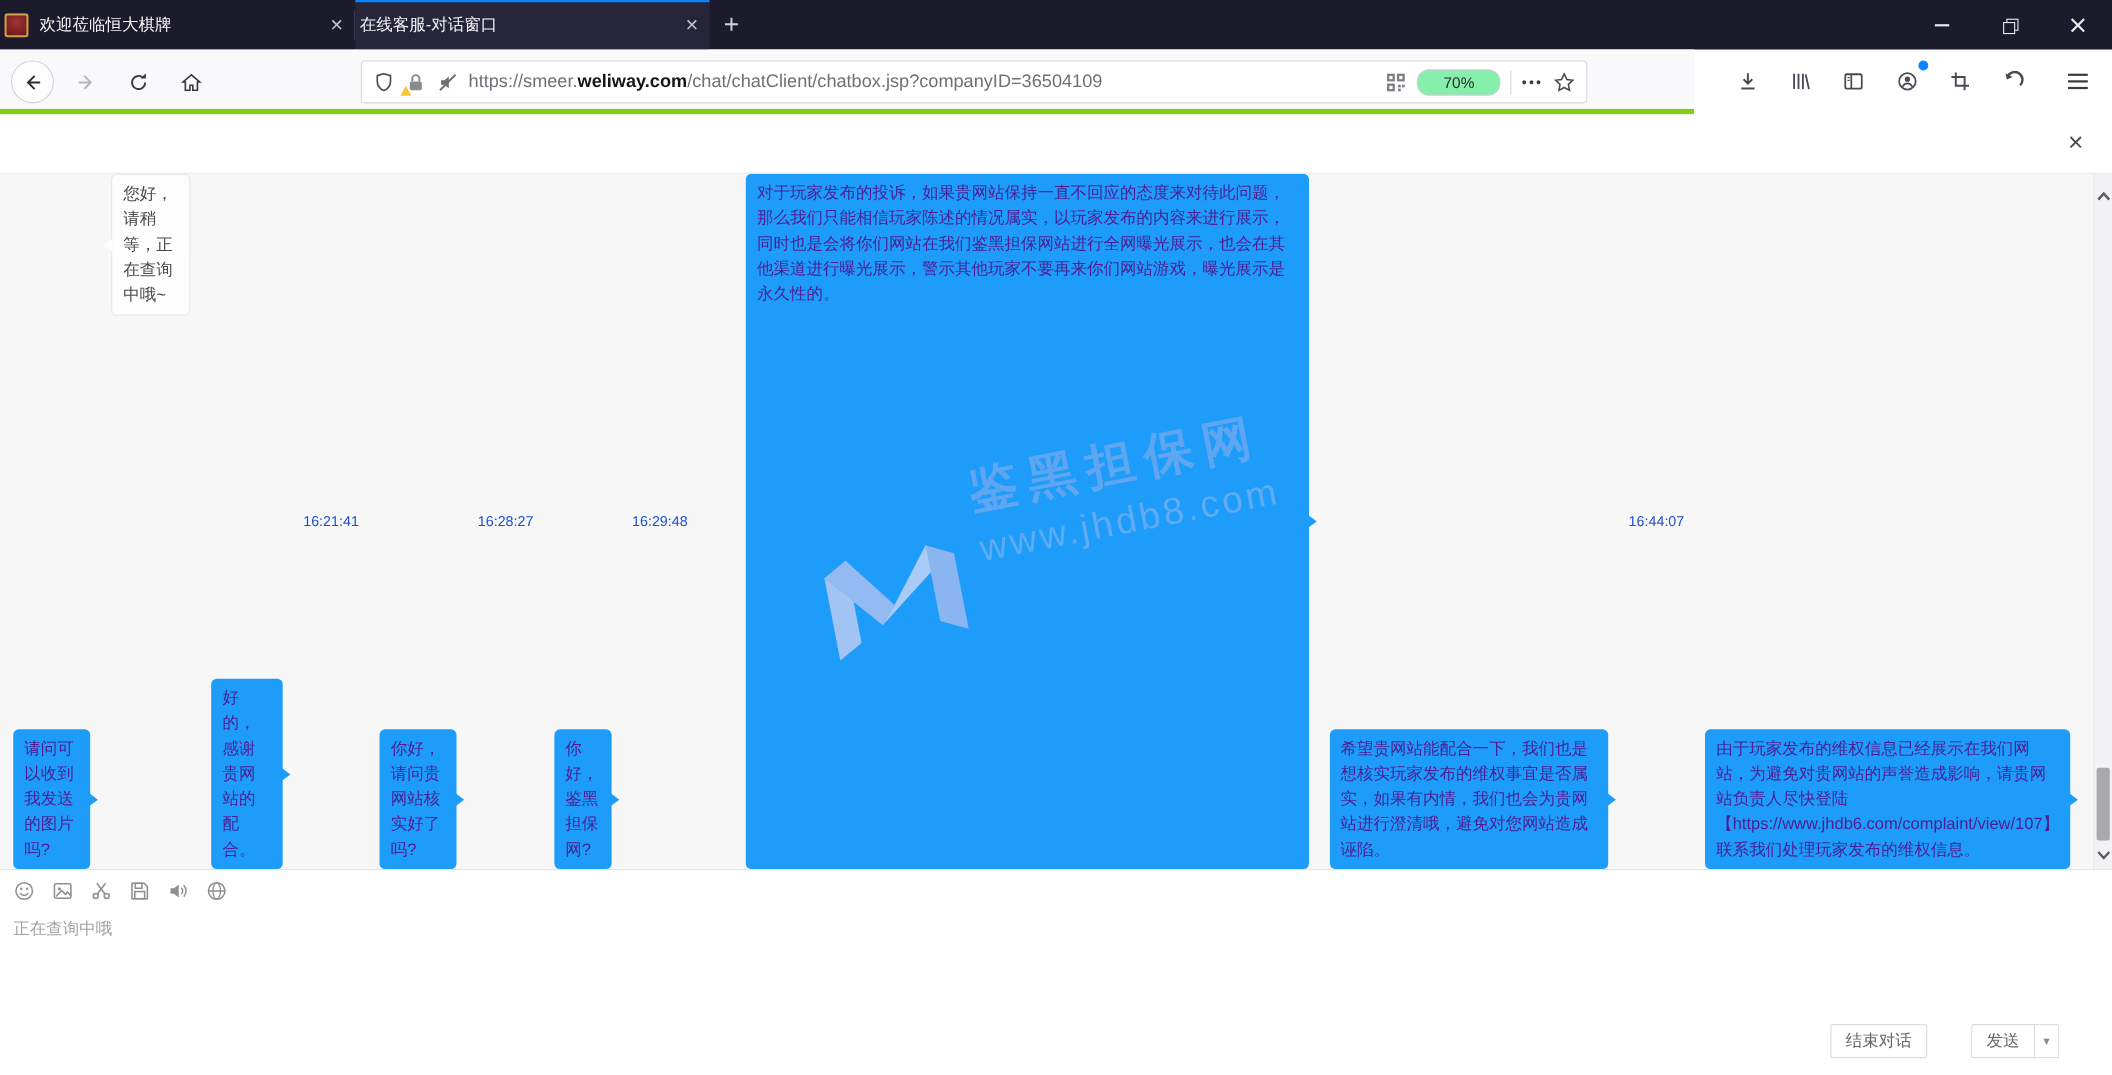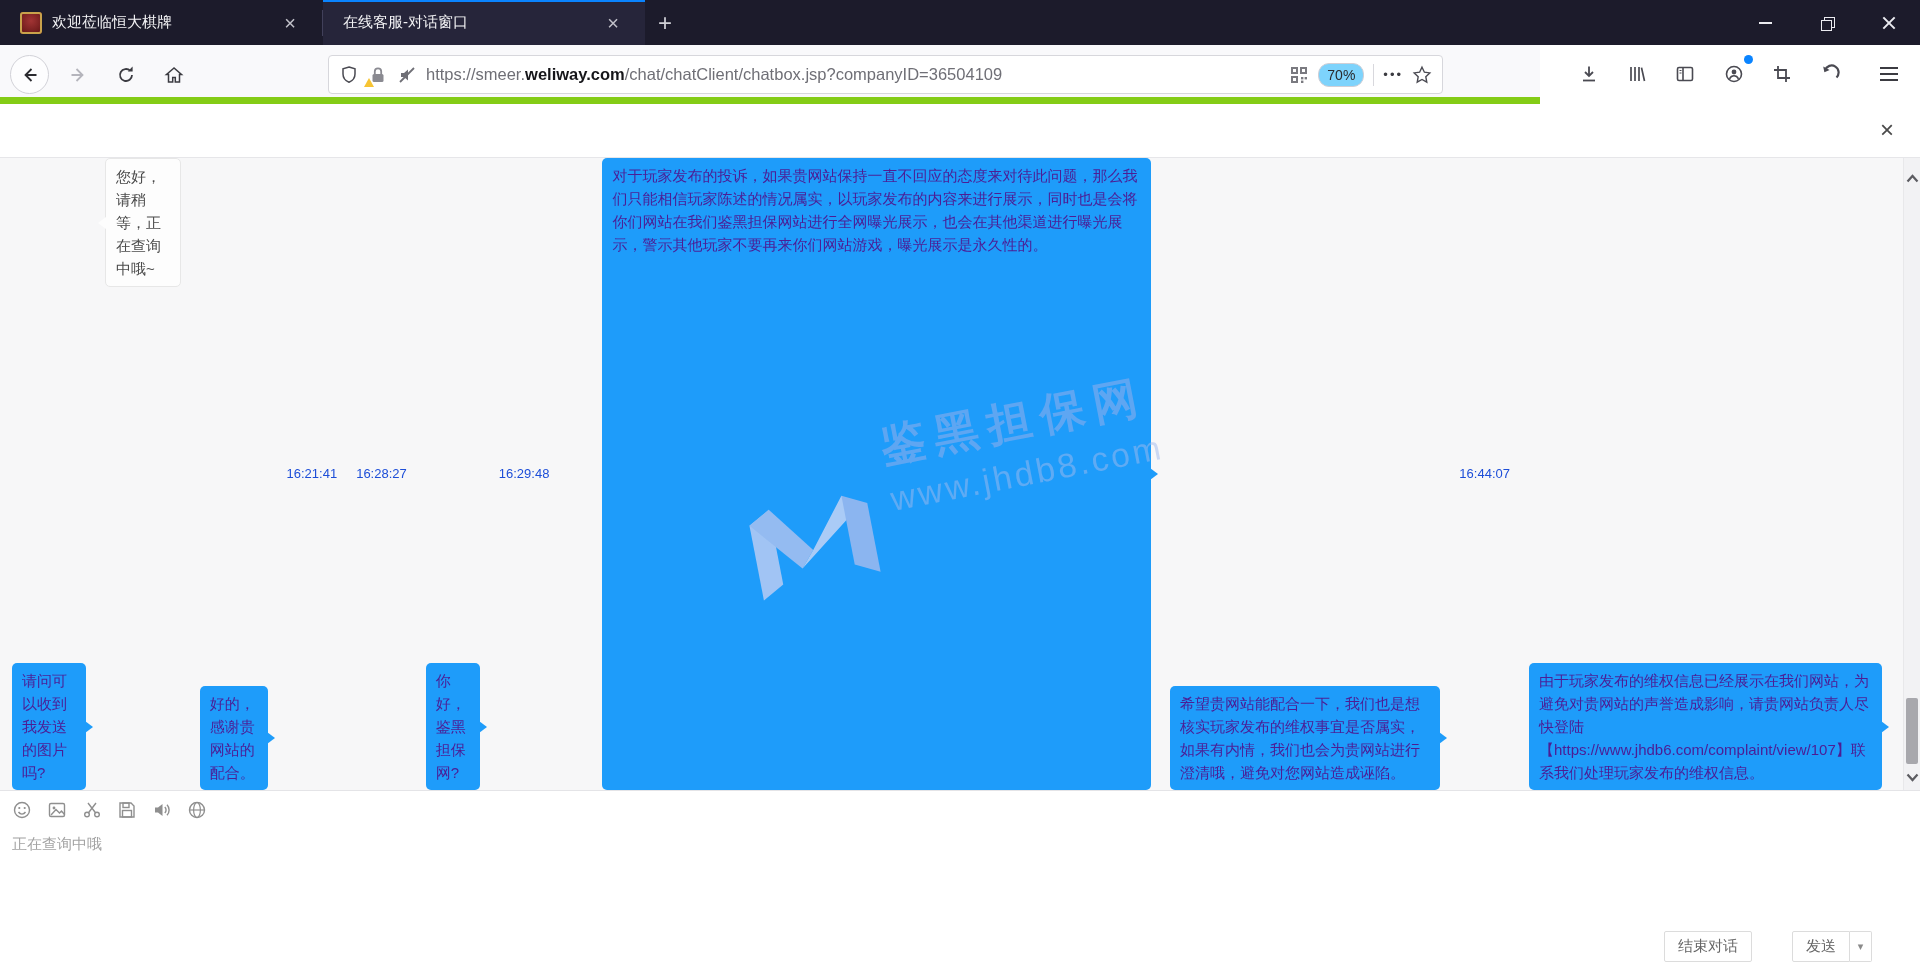--- a/index.html
+++ b/index.html
@@ -2,49 +2,49 @@
 <html><head>
 <meta charset="utf-8">
 <style>
   * { margin:0; padding:0; box-sizing:border-box; }
   html,body { width:1920px; height:977px; background:#fff; }
   body { font-family:"Liberation Sans","DejaVu Sans",sans-serif; }
   .screen { position:relative; width:1920px; height:977px; overflow:hidden; background:#fff; }
 
   
   .tabbar { position:absolute; top:0; left:0; width:1920px; height:45px; background:#1c1b2b; display:flex; align-items:stretch; }
-  .tab { display:flex; align-items:center; padding:0 20px; gap:10px; max-width:342px; min-width:322px; cursor:default; }
+  .tab { display:flex; align-items:center; padding:0 4px; gap:10px; max-width:342px; min-width:322px; cursor:default; }
   .tab.inactive { background:#1c1b2b; }
   .tab.active { background:#26253a; box-shadow:inset 0 2px 0 #0a84ff; }
   .tab-divider { width:1px; height:26px; background:#41405a; align-self:center; }
   .favicon { width:22px; height:22px; border-radius:3px; background:radial-gradient(circle at 50% 40%, #a23434, #5c1212); box-shadow:inset 0 0 0 2px #c9a24b; flex:none; }
   .tab-title { color:#f3f3f5; font-size:15px; white-space:nowrap; overflow:hidden; text-overflow:clip; flex:1; }
   .tab-close { color:#c2c2ca; font-size:20px; line-height:20px; width:24px; text-align:center; border-radius:3px; }
   .newtab-btn { color:#d0d0d6; font-size:24px; line-height:45px; width:40px; text-align:center; }
   .win-controls { position:absolute; right:0; top:0; height:45px; display:flex; }
   .win-btn { width:62px; height:45px; display:flex; align-items:center; justify-content:center; }
   .min-glyph { width:13px; height:0; border-bottom:2px solid #ebebf0; }
   .restore-glyph { position:relative; width:12px; height:12px; }
   .restore-glyph::before { content:''; position:absolute; left:3px; top:0; width:9px; height:9px; border:1.4px solid #ebebf0; }
   .restore-glyph::after { content:''; position:absolute; left:0; top:3px; width:9px; height:9px; border:1.4px solid #ebebf0; background:#1c1b2b; }
   .close-glyph { position:relative; width:14px; height:14px; }
   .close-glyph::before,.close-glyph::after { content:''; position:absolute; left:6px; top:-1px; width:2px; height:16px; background:#ebebf0; }
   .close-glyph::before { transform:rotate(45deg); }
   .close-glyph::after { transform:rotate(-45deg); }
 
   
-  .navbar { position:absolute; top:45px; left:0; width:1540px; height:59px; background:#f9f9fb; border-bottom:7px solid #84cc16; }
+  .navbar { position:absolute; top:45px; left:0; width:1540px; height:59px; background:#f9f9fb; border-bottom:5px solid #84cc16; }
   .nav-btn { position:absolute; display:flex; align-items:center; justify-content:center; }
   .icon20 { width:20px; height:20px; display:block; }
   .back-btn { left:10px; top:10px; width:39px; height:39px; border:1px solid #d2d2d8; border-radius:50%; background:#fdfdfe; }
   .urlbar { position:absolute; left:328px; top:10px; width:1115px; height:39px; background:#fff; border:1px solid #d7d7dc; border-radius:4px; display:flex; align-items:center; padding:0 10px; gap:9px; }
   .url-text { flex:1; font-size:16.5px; color:#6f6f76; white-space:nowrap; overflow:hidden; position:relative; }
   .url-text b { color:#16161a; font-weight:bold; }
   .url-text::after { content:''; position:absolute; right:0; top:0; width:46px; height:100%; background:linear-gradient(to right, rgba(255,255,255,0), #fff 80%); }
-  .zoom-pill { font-size:14px; color:#2a2a2e; background:#7dd3fc; border:1px solid #cfcfd6; border-radius:11px; padding:3px 8px; flex:none; }
+  .zoom-pill { font-size:14px; color:#2a2a2e; background:#86efac; border:1px solid #cfcfd6; border-radius:11px; padding:3px 23px; flex:none; }
   .vsep { width:1px; height:22px; background:#d8d8dd; flex:none; }
   .dots { color:#3b3b41; font-size:13px; letter-spacing:2px; flex:none; }
   .lock-wrap { position:relative; flex:none; }
   .warn-tri { position:absolute; left:-4px; bottom:-2px; width:0; height:0; border-left:5px solid transparent; border-right:5px solid transparent; border-bottom:9px solid #f7c433; }
   .acct-wrap { position:relative; }
   .blue-dot { position:absolute; top:-3px; right:-3px; width:9px; height:9px; border-radius:50%; background:#0a84ff; }
   .ham { display:flex; flex-direction:column; gap:4px; }
   .ham i { width:18px; height:2px; background:#3b3b41; }
 
   
@@ -226,20 +226,21 @@
   <div class="page-header">
     <span class="page-close">×</span>
   </div>
 
   <div class="chat-wrap">
     <div class="messages">
         <div class="msg outgoing clipped">请问可以收到我发送的图片吗?</div>
         <div class="msg incoming">您好，请稍等，正在查询中哦~</div>
         <div class="msg outgoing">好的，感谢贵网站的配合。</div>
         <div class="msg time">16:21:41</div>
+        <div class="msg outgoing">你好，请问贵网站核实好了吗?</div>
         <div class="msg time">16:28:27</div>
         <div class="msg outgoing">你好，鉴黑担保网?</div>
         <div class="msg time">16:29:48</div>
         <div class="msg outgoing wide">对于玩家发布的投诉，如果贵网站保持一直不回应的态度来对待此问题，那么我们只能相信玩家陈述的情况属实，以玩家发布的内容来进行展示，同时也是会将你们网站在我们鉴黑担保网站进行全网曝光展示，也会在其他渠道进行曝光展示，警示其他玩家不要再来你们网站游戏，曝光展示是永久性的。</div>
         <div class="msg outgoing">希望贵网站能配合一下，我们也是想核实玩家发布的维权事宜是否属实，如果有内情，我们也会为贵网站进行澄清哦，避免对您网站造成诬陷。</div>
         <div class="msg time">16:44:07</div>
         <div class="msg outgoing">由于玩家发布的维权信息已经展示在我们网站，为避免对贵网站的声誉造成影响，请贵网站负责人尽快登陆【https://www.jhdb6.com/complaint/view/107】联系我们处理玩家发布的维权信息。</div>
       </div>
 
     <div class="watermark">

